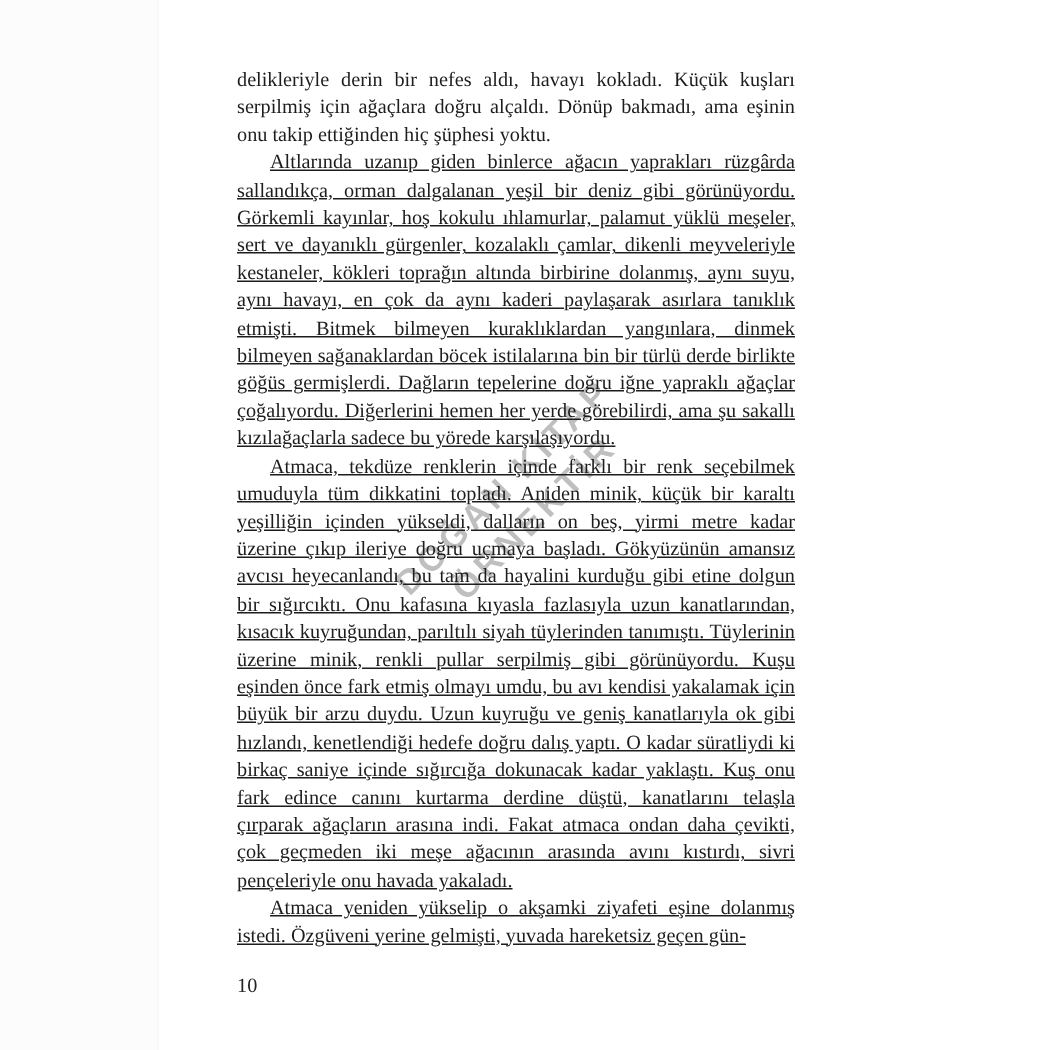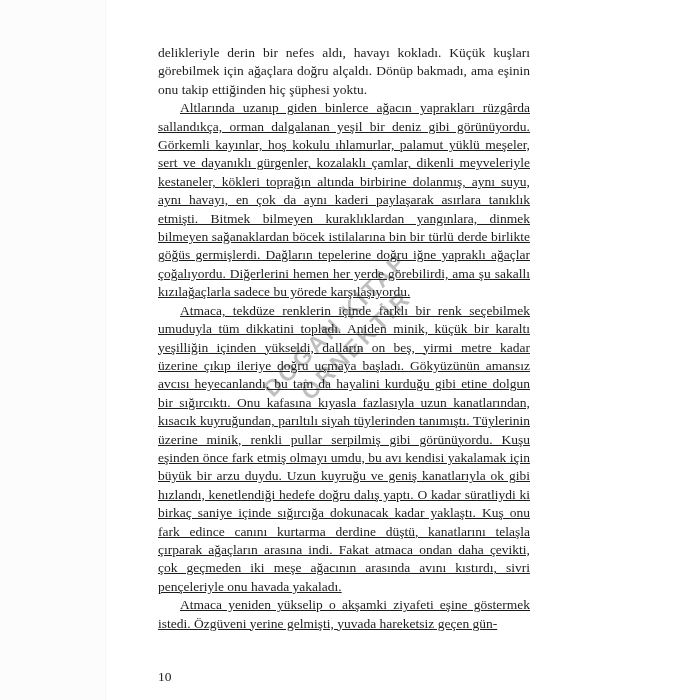--- a/index.html
+++ b/index.html
@@ -59,41 +59,41 @@
     letter-spacing: 3px;
     line-height: 29px;
     color: rgba(122, 122, 122, 0.48);
     white-space: nowrap;
     z-index: 1;
     user-select: none;
   }
   .page-number {
     position: absolute;
     left: 158px;
-    top: 668px;
+    top: 648px;
     font-size: 13.5px;
     line-height: 18px;
     color: #222222;
     z-index: 2;
   }
 </style>
 </head>
 <body>
 
 <div class="page">
 
   <div class="scan-band"></div>
 
   <div class="watermark">
     <span>DOĞAN KİTAP</span>
     <span>ÖRNEKTİR</span>
   </div>
 
   <div class="text-block" id="text-block">
-      <p>delikleriyle derin bir nefes aldı, havayı kokladı. Küçük kuşları görebilmek için ağaçlara doğru alçaldı. Dönüp bakmadı, ama eşinin onu takip ettiğinden hiç şüphesi yoktu.</p>
+      <p>delikleriyle derin bir nefes aldı, havayı kokladı. Küçük kuşları serpilmiş için ağaçlara doğru alçaldı. Dönüp bakmadı, ama eşinin onu takip ettiğinden hiç şüphesi yoktu.</p>
       <p class="indent">Altlarında uzanıp giden binlerce ağacın yaprakları rüzgârda sallandıkça, orman dalgalanan yeşil bir deniz gibi görünüyordu. Görkemli kayınlar, hoş kokulu ıhlamurlar, palamut yüklü meşeler, sert ve dayanıklı gürgenler, kozalaklı çamlar, dikenli meyveleriyle kestaneler, kökleri toprağın altında birbirine dolanmış, aynı suyu, aynı havayı, en çok da aynı kaderi paylaşarak asırlara tanıklık etmişti. Bitmek bilmeyen kuraklıklardan yangınlara, dinmek bilmeyen sağanaklardan böcek istilalarına bin bir türlü derde birlikte göğüs germişlerdi. Dağların tepelerine doğru iğne yapraklı ağaçlar çoğalıyordu. Diğerlerini hemen her yerde görebilirdi, ama şu sakallı kızılağaçlarla sadece bu yörede karşılaşıyordu.</p>
       <p class="indent">Atmaca, tekdüze renklerin içinde farklı bir renk seçebilmek umuduyla tüm dikkatini topladı. Aniden minik, küçük bir karaltı yeşilliğin içinden yükseldi, dalların on beş, yirmi metre kadar üzerine çıkıp ileriye doğru uçmaya başladı. Gökyüzünün amansız avcısı heyecanlandı, bu tam da hayalini kurduğu gibi etine dolgun bir sığırcıktı. Onu kafasına kıyasla fazlasıyla uzun kanatlarından, kısacık kuyruğundan, parıltılı siyah tüylerinden tanımıştı. Tüylerinin üzerine minik, renkli pullar serpilmiş gibi görünüyordu. Kuşu eşinden önce fark etmiş olmayı umdu, bu avı kendisi yakalamak için büyük bir arzu duydu. Uzun kuyruğu ve geniş kanatlarıyla ok gibi hızlandı, kenetlendiği hedefe doğru dalış yaptı. O kadar süratliydi ki birkaç saniye içinde sığırcığa dokunacak kadar yaklaştı. Kuş onu fark edince canını kurtarma derdine düştü, kanatlarını telaşla çırparak ağaçların arasına indi. Fakat atmaca ondan daha çevikti, çok geçmeden iki meşe ağacının arasında avını kıstırdı, sivri pençeleriyle onu havada yakaladı.</p>
-      <p class="indent">Atmaca yeniden yükselip o akşamki ziyafeti eşine göstermek istedi. Özgüveni yerine gelmişti, yuvada hareketsiz geçen gün-</p>
+      <p class="indent">Atmaca yeniden yükselip o akşamki ziyafeti eşine dolanmış istedi. Özgüveni yerine gelmişti, yuvada hareketsiz geçen gün-</p>
     </div>
 
   <div class="page-number">10</div>
 
 </div>
 
 </body></html>

